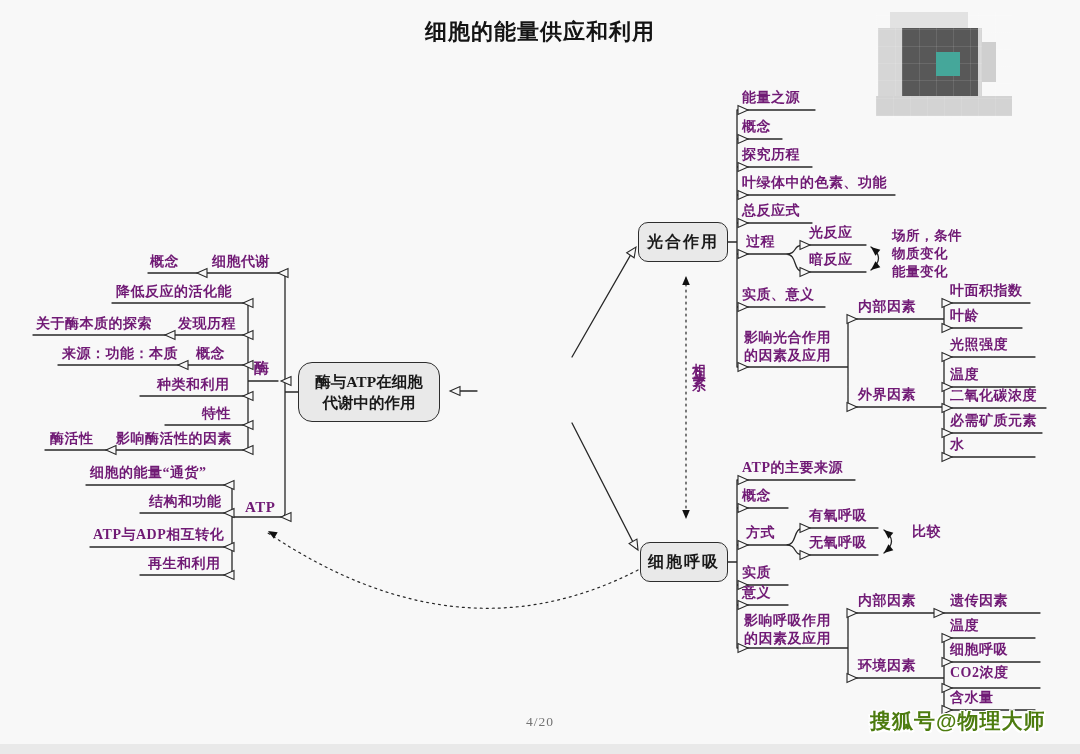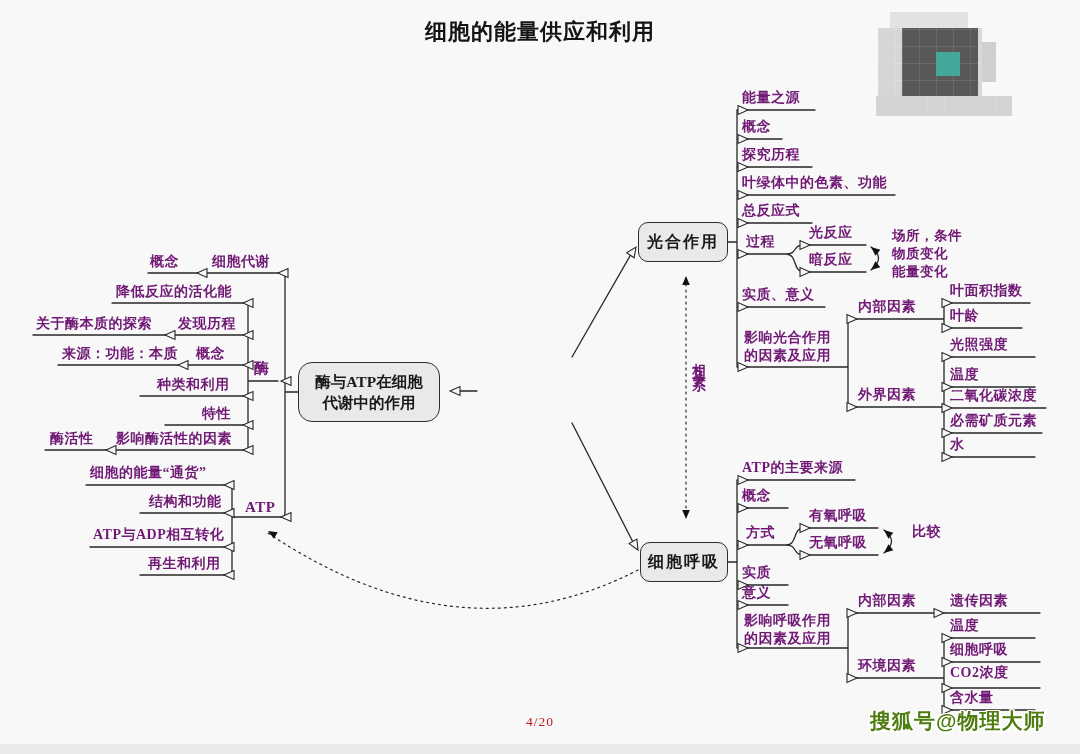--- a/index.html
+++ b/index.html
@@ -20,21 +20,21 @@
   .big-label{font-size:15px;font-weight:700}
   .sans{font-family:Liberation Serif, serif}
   .node{position:absolute;display:flex;align-items:center;justify-content:center;text-align:center;
         border:1.6px solid #2e2e2e;border-radius:14px;background:#e9e9e9;white-space:pre-line;
         box-sizing:border-box}
   .node.center{background:#fbfbfb;border-radius:17px;
         font-family:"Liberation Sans","DejaVu Sans",sans-serif;
         font-size:17px;font-weight:700;line-height:23px;letter-spacing:1px}
   .node.big{font-size:15.5px;font-weight:600;line-height:21px}
   .node.small{font-size:16px;font-weight:600;letter-spacing:2px;border-radius:10px}
-  .page-num{position:absolute;left:0;right:0;top:714px;text-align:center;font-size:13.5px;color:#b91c1c;
+  .page-num{position:absolute;left:0;right:0;top:714px;text-align:center;font-size:13.5px;color:#737373;
         letter-spacing:1px}
   .watermark{position:absolute;left:870px;top:707px;
         font-family:"Liberation Sans","DejaVu Sans",sans-serif;
         font-size:21px;font-weight:700;color:#4d7c0f;letter-spacing:1px;
         text-shadow:-1.5px -1.5px 0 #fff,1.5px -1.5px 0 #fff,-1.5px 1.5px 0 #fff,1.5px 1.5px 0 #fff,
                     0 -1.5px 0 #fff,0 1.5px 0 #fff,-1.5px 0 0 #fff,1.5px 0 0 #fff}
   .logo{position:absolute;left:876px;top:12px;width:136px;height:106px}
   .logo div{position:absolute}
   .lg-a{left:14px;top:0;width:78px;height:20px;background:#e2e2e2}
   .lg-b{left:2px;top:16px;width:104px;height:70px;background:#d6d6d6}

